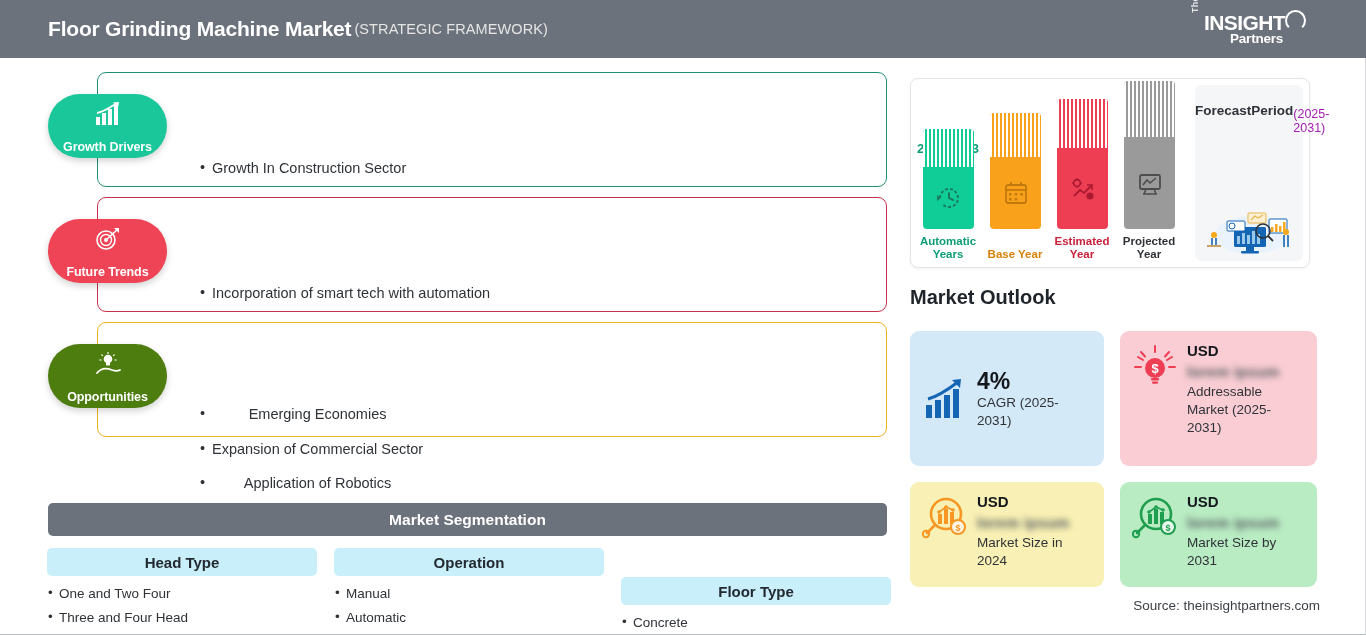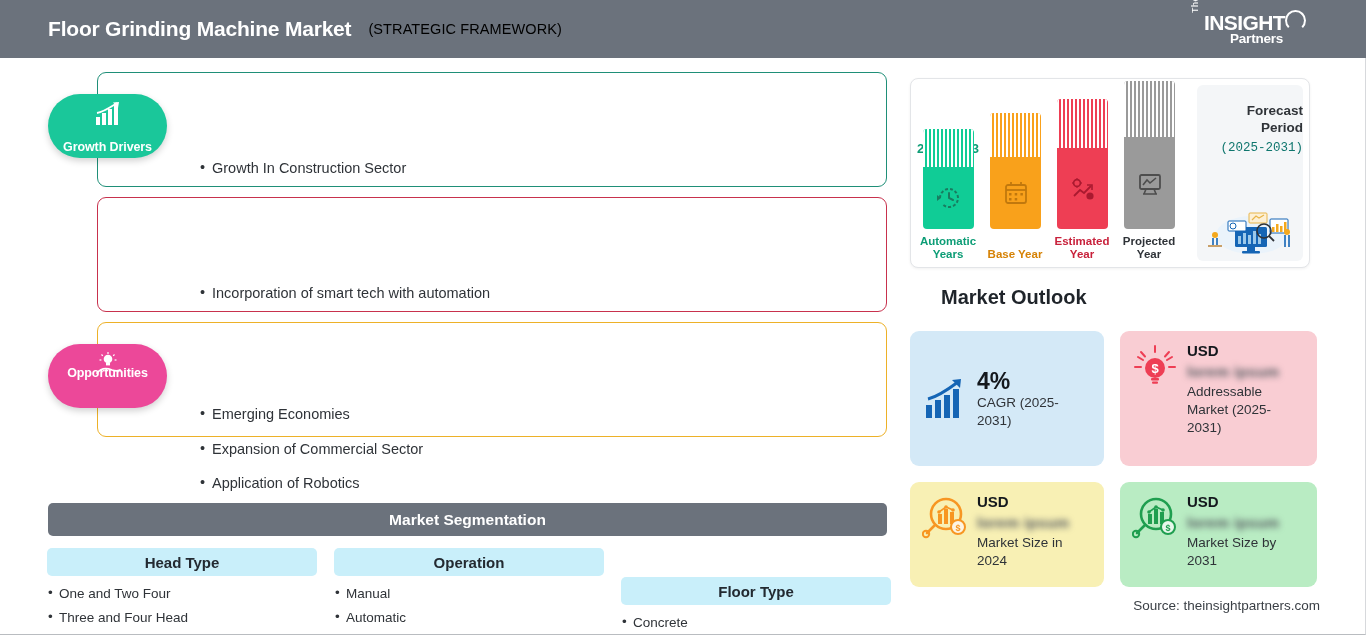--- a/index.html
+++ b/index.html
@@ -10,21 +10,21 @@
     overflow: hidden;
   }
   .page { position: relative; width: 1366px; height: 635px; background:#fff; border-right:1px solid #d7d9dc; border-bottom:1px solid #b9bcc0; }
 
   
   .header {
     position:absolute; left:0; top:0; width:1366px; height:58px;
     background:#6b727c; display:flex; align-items:center;
   }
   .hdr-title { margin-left:48px; color:#ffffff; font-size:21px; font-weight:bold; letter-spacing:-0.2px; }
-  .hdr-sub { margin-left:17px; color:#000000; font-size:14.5px; font-weight:normal; letter-spacing:0.1px;text-align:center; }
+  .hdr-sub { margin-left:3px; color:#e5e5e5; font-size:14.5px; font-weight:normal; letter-spacing:0.1px;text-align:center; }
   .logo { position:absolute; right:58px; top:9px; width:118px; height:42px; color:#fff; }
   .logo .the { position:absolute; left:0; top:4px; font-size:9px; letter-spacing:0.5px;
       transform: rotate(-90deg); transform-origin: left top; }
   .logo .ins { position:absolute; left:14px; top:2px; font-size:21px; font-weight:bold; letter-spacing:-0.6px; }
   .logo .ptn { position:absolute; left:40px; top:22px; font-size:13.5px; font-weight:bold; letter-spacing:-0.2px; }
   .logo .ring { position:absolute; right:2px; top:1px; width:21px; height:21px; border:2.5px solid #fff; border-radius:50%; border-bottom-color:transparent; }
 
   
   .left { position:absolute; left:0; top:58px; width:905px; height:504px; }
 
@@ -35,28 +35,28 @@
 
   .badge {
     position:absolute; width:119px; height:64px; border-radius:34px;
     display:flex; flex-direction:column; align-items:center; justify-content:flex-end;
     padding-bottom:5px; color:#fff; box-shadow:0 3px 7px rgba(0,0,0,.18); z-index:3;
   }
   .badge .blabel { font-size:12.5px; font-weight:bold; letter-spacing:-0.1px; line-height:1; }
   .badge .bicon { position:absolute; top:7px; left:50%; transform:translateX(-50%); width:30px; height:26px; }
   .badge.growth      { left:48px; top:36px;  background:#1ac79a; }
   .badge.trends      { left:48px; top:161px; background:#ee4456; }
-  .badge.opportunity { left:48px; top:286px; background:#ec4899;justify-content:center; }
+  .badge.opportunity { left:48px; top:286px; background:#4d7c0f; }
 
   .bullets { position:absolute; left:200px; }
   .bullets li { list-style:none; font-size:14.5px; color:#2f3338; line-height:1; margin-bottom:20px; position:relative; padding-left:12px; white-space:nowrap; }
   .bullets li:before { content:"\2022"; position:absolute; left:0; top:-1px; color:#2f3338; }
   .bullets.growth      { top:103px; }
   .bullets.trends      { top:228px; }
-  .bullets.opportunity { top:349px; }
+  .bullets.opportunity { top:349px;text-align:center; }
 
   
   .seg-title {
     position:absolute; left:48px; top:445px; width:839px; height:33px;
     background:#6b727c; border-radius:5px; color:#fff;
     display:flex; align-items:center; justify-content:center;
     font-size:15.5px; font-weight:bold;
   }
   .seg-col { position:absolute; top:490px; width:270px; }
   .seg-col.c0 { left:47px; }
@@ -83,27 +83,27 @@
   .tl-item { position:absolute; bottom:8px; width:58px; text-align:center; }
   .tl-item .yr { position:absolute; left:50%; transform:translateX(-50%); font-size:13px; font-weight:bold; white-space:nowrap; }
   .tl-bar { position:absolute; left:4px; width:51px; border-radius:4px; overflow:hidden; }
   .tl-stripe { height:38%; width:100%; background-size:4px 100%; }
   .tl-solid { height:62%; width:100%; display:flex; align-items:center; justify-content:center; }
   .tl-ico { width:26px; height:26px; opacity:.82; }
   .tl-cap { position:absolute; left:-8px; width:74px; bottom:-2px; font-size:11.5px; font-weight:bold; line-height:1.15; }
 
   .tl-forecast {
     width:108px; margin:6px 6px 6px 0; background:#f4f6f8; border-radius:6px;
-    display:flex; flex-direction:column; align-items:flex-end; padding-top:18px; position:relative;
+    display:flex; flex-direction:row; align-items:flex-start; padding-top:18px; position:relative;
   }
   .tl-forecast .f1 { font-size:13.5px; font-weight:bold; color:#2f3338; line-height:1.25; text-align:center; }
-  .tl-forecast .f2 { font-size:12.5px; color:#0f766e; margin-top:4px;font-family:Liberation Mono, monospace; }
+  .tl-forecast .f2 { font-size:12.5px; color:#a21caf; margin-top:4px; }
   .tl-forecast .fimg { position:absolute; bottom:6px; left:50%; transform:translateX(-50%); width:96px; height:54px; }
 
-  .outlook-title { position:absolute; left:5px; top:228px; font-size:20px; font-weight:bold; color:#1f242a;margin-left:31px; }
+  .outlook-title { position:absolute; left:5px; top:228px; font-size:20px; font-weight:bold; color:#1f242a; }
 
   .ocard { position:absolute; border-radius:9px; padding:12px 12px 10px 12px; display:flex; align-items:flex-start; }
   .ocard.c0 { left:5px;   top:273px; width:194px; height:135px; background:#d4e9f7; align-items:center; }
   .ocard.c1 { left:215px; top:273px; width:197px; height:135px; background:#f9cdd3; }
   .ocard.c2 { left:5px;   top:424px; width:194px; height:105px; background:#f8f0b4; }
   .ocard.c3 { left:215px; top:424px; width:197px; height:105px; background:#b9ecc3; }
   .oc-icon { width:46px; height:46px; flex:none; margin-right:9px; }
   .oc-body { flex:1; min-width:0; }
   .oc-big { font-size:23px; font-weight:bold; color:#14181d; line-height:1.1; }
   .oc-usd { font-size:15px; font-weight:bold; color:#14181d; line-height:1.1; }
@@ -142,20 +142,30 @@
       </svg>
       <span class="blabel">Growth Drivers</span>
     </div>
     <ul class="bullets growth">
       <li>Growth In Construction Sector</li>
       <li>Rise in Demand for Commercial Spaces</li>
       <li>Increased Environmental Awareness</li>
     </ul>
 
     <div class="panel trends"></div>
+    <div class="badge trends">
+      <svg class="bicon" viewBox="0 0 30 26">
+        <circle cx="13" cy="14" r="9" fill="none" stroke="#fff" stroke-width="1.6"></circle>
+        <circle cx="13" cy="14" r="5.5" fill="none" stroke="#fff" stroke-width="1.4"></circle>
+        <circle cx="13" cy="14" r="2" fill="#fff"></circle>
+        <path d="M13 14 L25 3" stroke="#fff" stroke-width="1.6"></path>
+        <path d="M21 2 L26 2 L26 7 Z" fill="#fff"></path>
+      </svg>
+      <span class="blabel">Future Trends</span>
+    </div>
     <ul class="bullets trends">
       <li>Incorporation of smart tech with automation</li>
       <li>Invest in Sustainability</li>
       <li>Demand from Home Renovations</li>
     </ul>
 
     <div class="panel opportunity"></div>
     <div class="badge opportunity">
       <svg class="bicon" viewBox="0 0 30 26">
         <circle cx="15" cy="8" r="4.3" fill="#fff"></circle>

